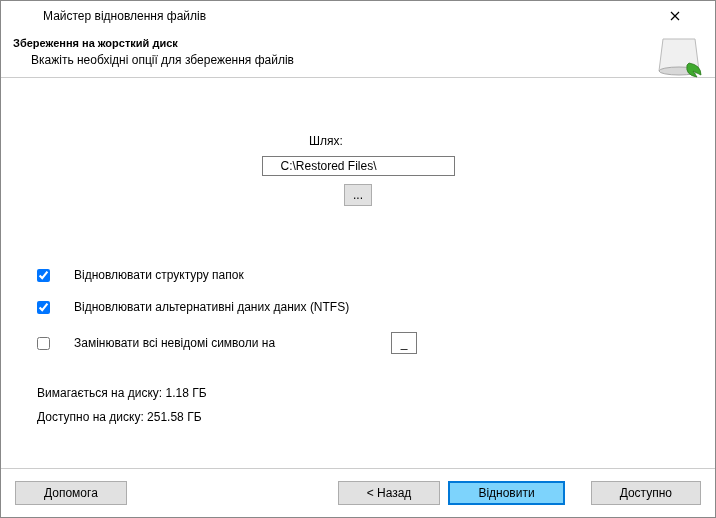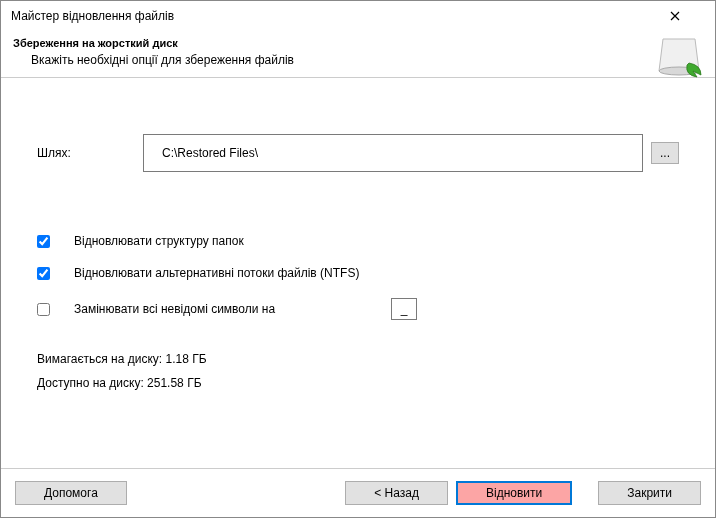--- a/index.html
+++ b/index.html
@@ -13,20 +13,21 @@
   overflow: hidden;
   display: flex;
   flex-direction: column;
 }
 .titlebar {
   display: flex;
   align-items: center;
   justify-content: space-between;
   padding: 6px 22px 6px 10px;
   height: 30px;
+  margin-left: 32px;
 }
 .titlebar .title { font-size: 12px; color: #000; }
 .titlebar .close {
   width: 36px; height: 22px;
   display: flex; align-items: center; justify-content: center;
   font-size: 14px; font-family: Arial, sans-serif;
   cursor: default;
 }
 .header {
   padding: 6px 12px 10px 12px;
@@ -34,21 +35,21 @@
   border-bottom: 1px solid #ccc;
 }
 .header h1 { font-size: 11px; font-weight: bold; margin-bottom: 4px; }
 .header .subtitle { font-size: 12px; margin-left: 18px; color: #000; }
 .header .hdd-icon { position: absolute; right: 10px; top: 4px; }
 .content {
   flex: 1;
   padding: 10px 36px 10px 36px;
   position: relative;
 }
-.row-path { display: flex; align-items: center; margin-top: 46px; gap: 8px; }
+.row-path { display: flex; align-items: center; margin-top: 46px; gap: 8px; flex-direction: column; }
 .row-path label { width: 98px; }
 .row-path input[type=text] {
   flex: 1;
   height: 38px;
   border: 1px solid #7a7a7a;
   padding: 2px 18px;
   font-family: inherit;
   font-size: 12px;
 }
 .browse-btn {
@@ -85,21 +86,21 @@
   height: 24px;
   min-width: 84px;
   border: 1px solid #adadad;
   background: #e1e1e1;
   font-family: inherit;
   font-size: 12px;
   padding: 0 28px;
   margin-left: 8px;
   cursor: default;
 }
-.btn.primary { border: 2px solid #0078d7; background: #fca5a5; }
+.btn.primary { border: 2px solid #0078d7; background: #7dd3fc; }
 .btn.help { min-width: 84px; margin-left: 0; }
 .gap { width: 18px; }
 </style>
 </head>
 <body>
 
 <div class="titlebar">
   <span class="title">Майстер відновлення файлів</span>
   <div class="close">
     <svg width="10" height="10" viewBox="0 0 10 10">
@@ -127,35 +128,35 @@
     <button class="browse-btn">...</button>
   </div>
 
   <div class="options">
     <div class="option-row">
       <input type="checkbox" id="cb1" checked="" style="">
       <label for="cb1">Відновлювати структуру папок</label>
     </div>
     <div class="option-row">
       <input type="checkbox" id="cb2" checked="" style="">
-      <label for="cb2">Відновлювати альтернативні потоки файлів (NTFS)</label>
+      <label for="cb2">Відновлювати альтернативні даних даних (NTFS)</label>
     </div>
     <div class="option-row">
       <input type="checkbox" id="cb3" style="">
       <label for="cb3">Замінювати всі невідомі символи на</label>
       <input type="text" class="symbol-input" value="_" style="">
     </div>
   </div>
 
   <div class="stats">
     <div>Вимагається на диску: 1.18 ГБ</div>
     <div>Доступно на диску: 251.58 ГБ</div>
   </div>
 </div>
 
 <div class="footer">
   <button class="btn help">Допомога</button>
   <div class="spacer"></div>
   <button class="btn">&lt; Назад</button>
   <button class="btn primary">Відновити</button>
   <div class="gap"></div>
-  <button class="btn">Закрити</button>
+  <button class="btn">Доступно</button>
 </div>
 
 </body></html>

